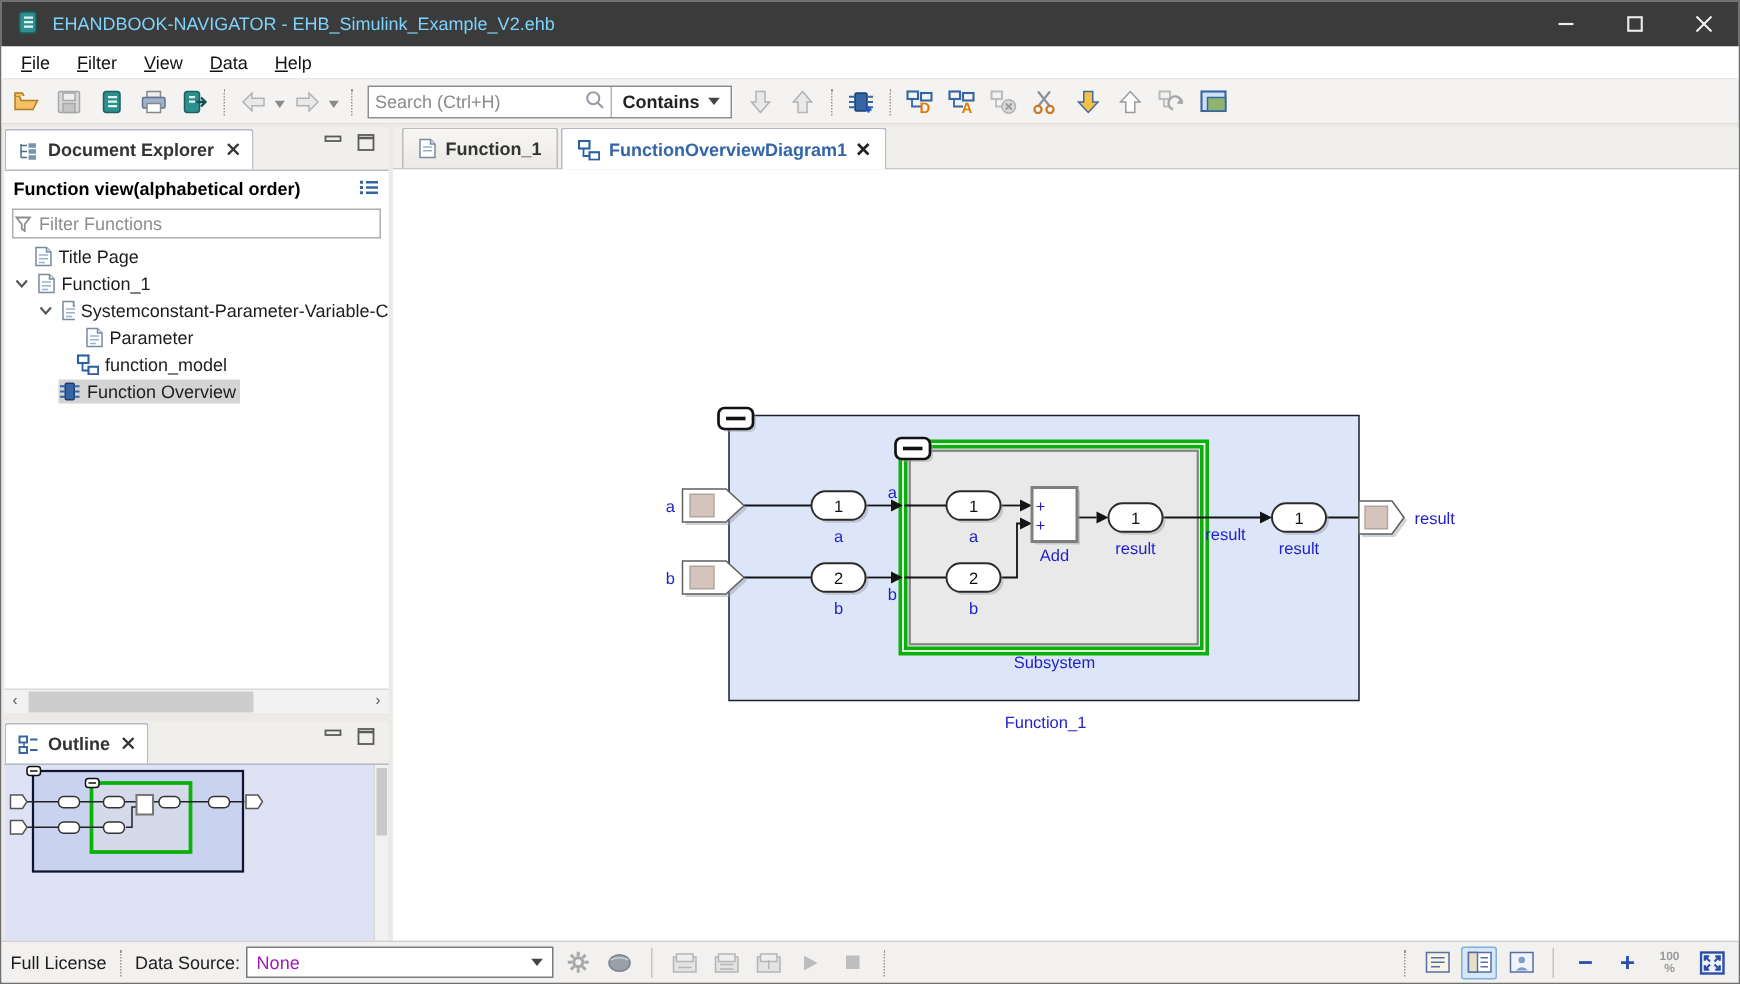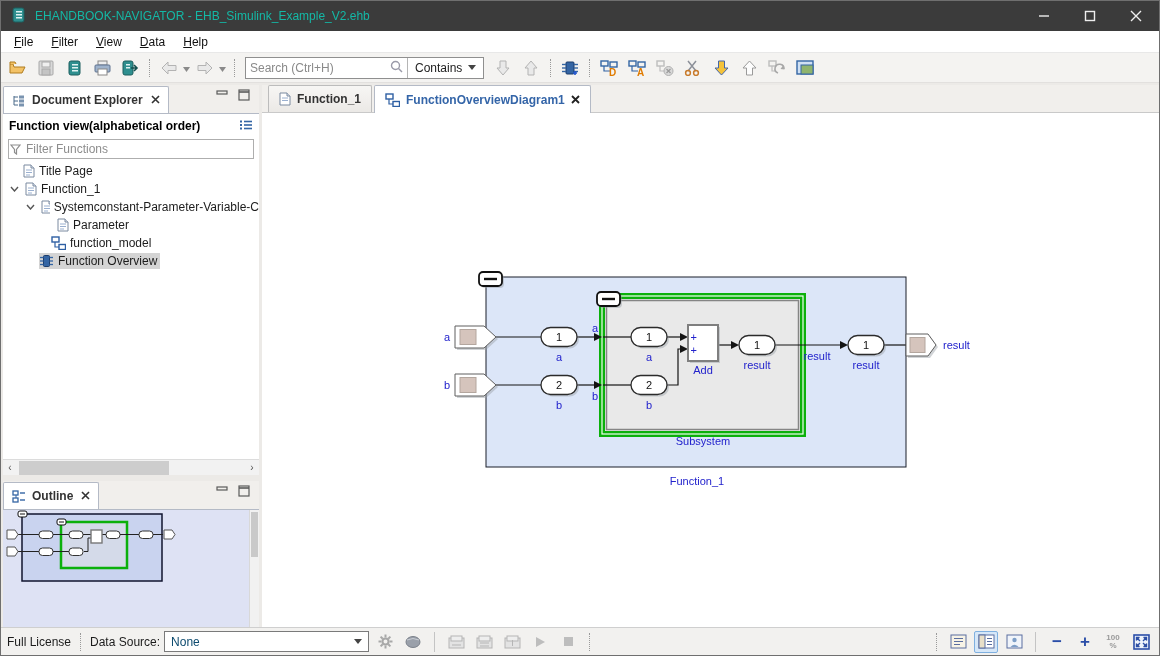--- a/index.html
+++ b/index.html
@@ -3,41 +3,41 @@
 <meta charset="utf-8">
 <style>
   * { margin:0; padding:0; box-sizing:border-box; }
   html,body { width:1160px; height:656px; overflow:hidden; }
   body { font-family:"Liberation Sans","DejaVu Sans",sans-serif; font-size:12px; color:#1c1c1c; background:#fff; }
   .app { position:relative; width:1160px; height:656px; display:flex; flex-direction:column; border:1px solid #6f6f6f; background:#f1efec; }
 
   
   .titlebar { height:30px; background:#3b3b3b; display:flex; align-items:center; flex:0 0 auto; }
   .titlebar .appicon { margin:0 8px 0 10px; }
-  .titlebar .title { color:#14b8a6; font-size:12px; }
+  .titlebar .title { color:#7dd3fc; font-size:12px; }
   .wincontrols { margin-left:auto; display:flex; height:100%; }
   .winbtn { width:46px; height:100%; display:flex; align-items:center; justify-content:center; }
   .winbtn svg { display:block; }
 
   
   .menubar { height:22px; background:#ffffff; display:flex; align-items:center; padding-left:4px; flex:0 0 auto; border-bottom:1px solid #e8e8e8; }
   .menu-item { display:inline-block; padding:2px 9px; color:#111; }
   .menu-item::first-letter { text-decoration:underline; }
 
   
   .toolbar { height:30px; background:#f4f3f1; display:flex; align-items:center; padding-left:4px; gap:2px; flex:0 0 auto; border-bottom:1px solid #e2e0de; }
   .tbtn { width:26px; height:24px; display:flex; align-items:center; justify-content:center; border-radius:3px; }
   .tsep { width:1px; height:18px; border-left:1px dotted #9a9a9a; margin:0 4px; }
   .navgrp { display:flex; align-items:center; }
   .caret { margin:0 2px 0 1px; }
   .searchwrap { display:flex; align-items:center; height:22px; background:#fff; border:1px solid #8f8f8f; margin:0 4px; }
   .searchwrap input { border:none; outline:none; width:140px; height:18px; font-size:12px; padding:0 4px; color:#333; font-family:inherit; }
   .searchwrap input::placeholder { color:#8a8a8a; }
   .searchdiv { width:1px; height:20px; background:#b5b5b5; }
-  .contains { display:flex; align-items:center; gap:6px; padding:0 7px; color:#222; }
+  .contains { display:flex; align-items:center; gap:6px; padding:0 7px; color:#222;font-weight:bold; }
 
   
   .workspace { flex:1 1 auto; display:flex; background:#eceae7; padding:2px 0 0 2px; min-height:0; }
   .leftcol { width:256px; flex:0 0 auto; display:flex; flex-direction:column; min-height:0; }
   .vsash { width:3px; flex:0 0 auto; }
   .editorcol { flex:1 1 auto; display:flex; flex-direction:column; min-width:0; }
 
   
   .viewtabs { height:28px; display:flex; align-items:flex-end; background:#f1efec; flex:0 0 auto; }
   .vtab { height:27px; background:#fff; border:1px solid #b4bac6; border-bottom:none; border-radius:2px 2px 0 0; display:flex; align-items:center; gap:6px; padding:12px 8px; font-weight:bold; color:#333; }
@@ -82,21 +82,21 @@
   .wire { stroke:#141414; stroke-width:1.2; fill:none; }
   .ahead { fill:#141414; }
   .port { fill:#ffffff; stroke:#2b2b2b; stroke-width:1.3; }
   .shadow { fill:#9aa0a6; opacity:0.45; }
 
   
   .statusbar { height:28px; background:#f2f1ef; border-top:1px solid #cfcfcf; display:flex; align-items:center; padding:0 6px; gap:4px; flex:0 0 auto; }
   .ssep-dot { width:1px; height:18px; border-left:1px dotted #9a9a9a; margin:0 5px; }
   .ssep-line { width:1px; height:20px; background:#c4c4c4; margin:0 5px; }
   .combo { width:205px; height:21px; background:#fff; border:1px solid #7a7a7a; display:flex; align-items:center; padding:0 6px; }
-  .combo .val { flex:1; color:#0c4a6e; }
+  .combo .val { flex:1; color:#a21caf; }
   .sbtn { width:24px; height:22px; display:flex; align-items:center; justify-content:center; }
   .sbtn.selview { background:#d6e7f8; border:1px solid #7fb0e0; border-radius:2px; }
   .zoomglyph { color:#2b4ea8; font-weight:bold; font-size:17px; line-height:17px; }
   .pct { display:flex; flex-direction:column; align-items:center; color:#9a9a9a; font-size:8px; line-height:8px; font-weight:bold; }
   .statusbar .right { margin-left:auto; display:flex; align-items:center; gap:4px; }
 </style>
 </head>
 <body>
 
 <div class="app">

